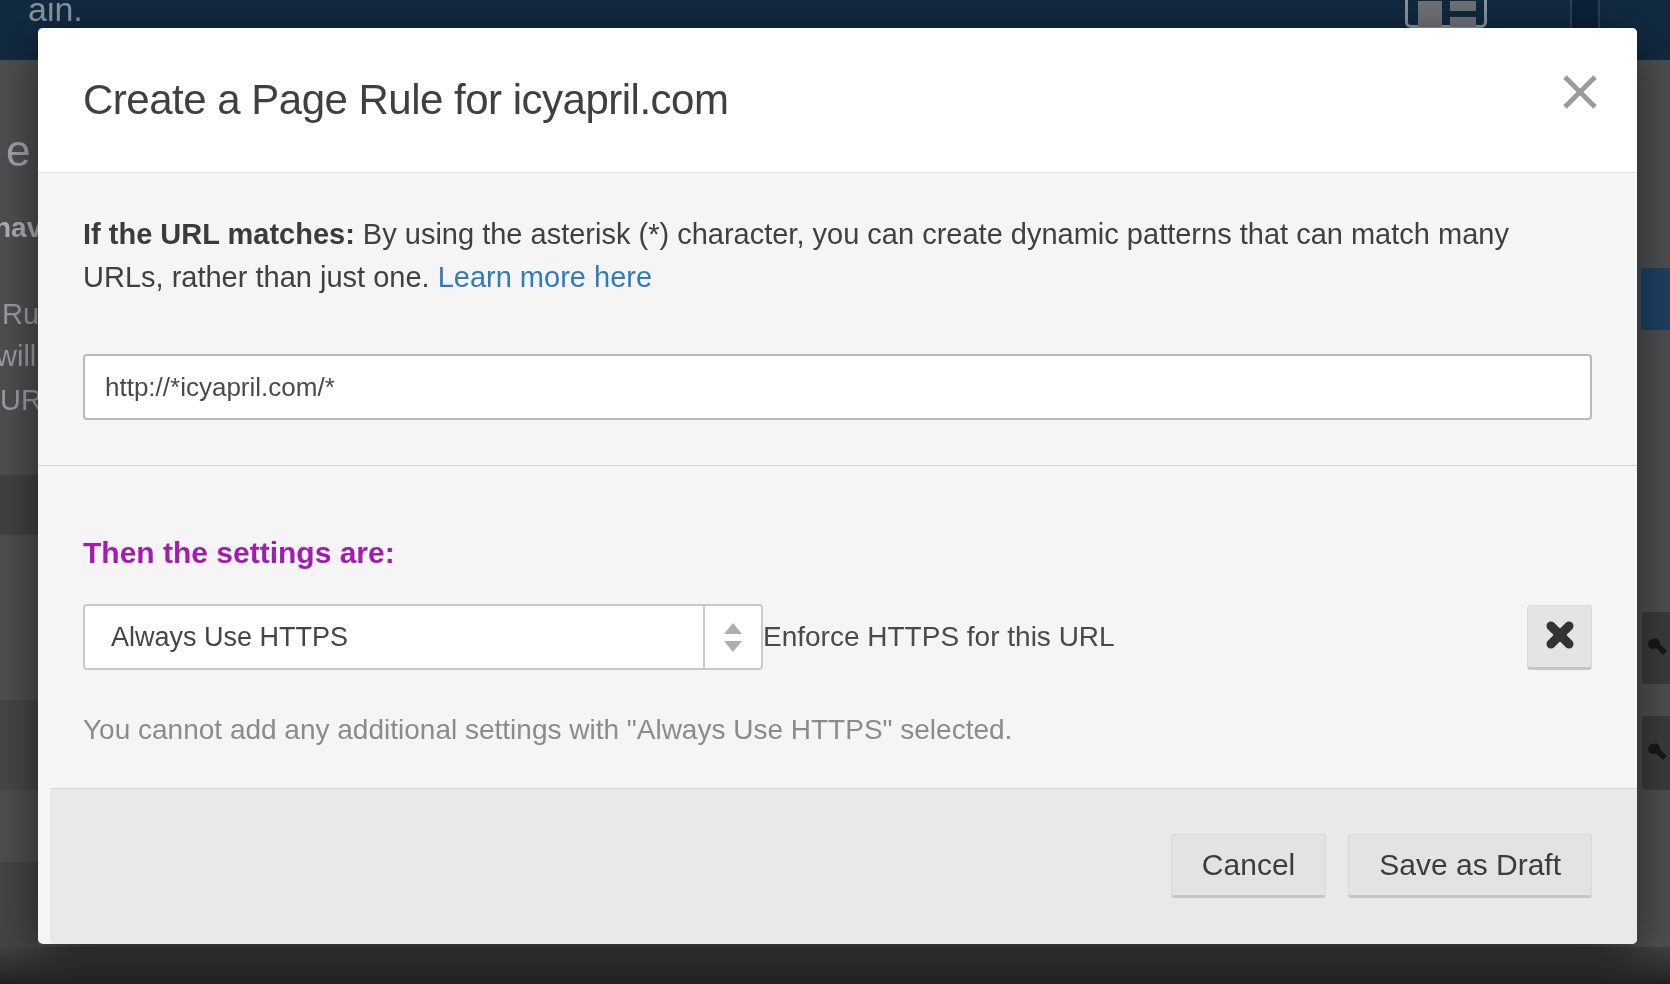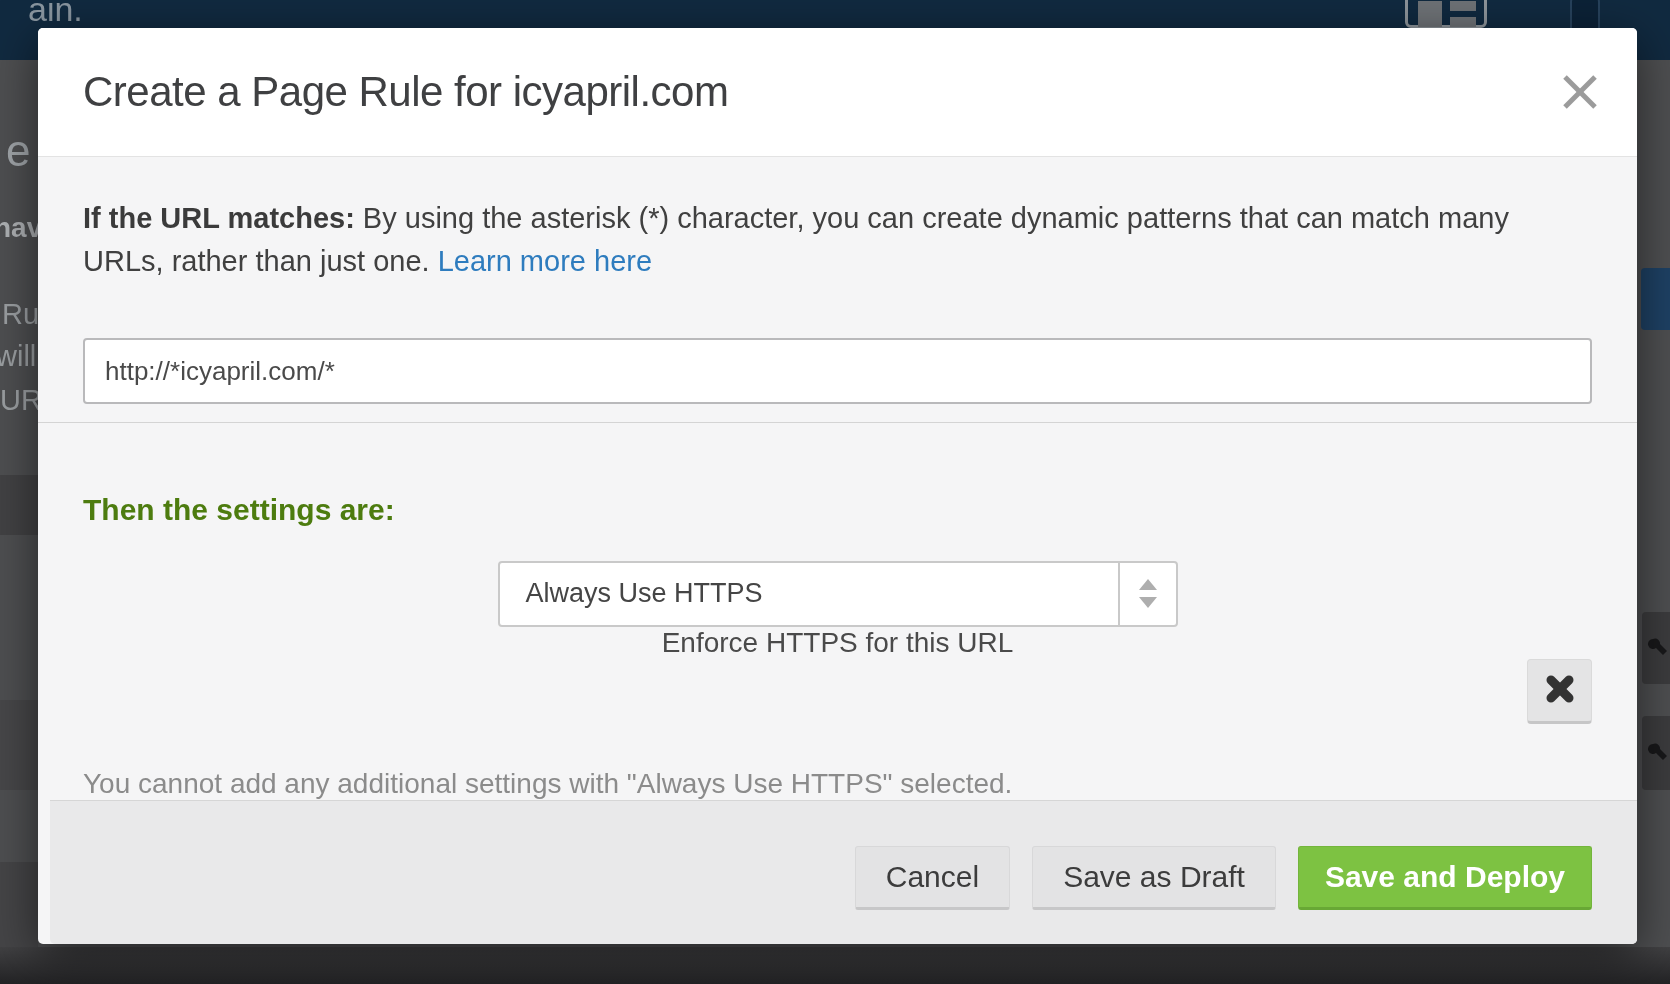--- a/index.html
+++ b/index.html
@@ -45,22 +45,22 @@
 
   .section-url { height:293px; border-bottom:1px solid #d4d4d4; padding:40px 64px 0 45px; }
   .url-para { font-size:29px; line-height:43px; color:#404040; max-width:1430px; }
   .url-para .bold { font-weight:bold; color:#3b3b3b; }
   .url-para a { color:#2e7cbe; text-decoration:none; cursor:pointer; }
   .url-input { display:block; margin-top:55px; width:1509px; height:66px; background:#ffffff;
                border:2px solid #b9b9bb; border-radius:4px; padding:0 20px; font-size:26px; color:#4a4a4a;
                font-family:"Liberation Sans","DejaVu Sans",sans-serif; }
 
   .section-settings { flex:1; padding:70px 45px 0 45px; }
-  .settings-heading { font-size:30px; font-weight:bold; color:#4d7c0f; }
-  .setting-row { margin-top:34px; display:flex; align-items:center; width:1509px;flex-direction:column; }
+  .settings-heading { font-size:30px; font-weight:bold; color:#a21caf; }
+  .setting-row { margin-top:34px; display:flex; align-items:center; width:1509px; }
   .setting-select { width:680px; height:66px; background:#ffffff; border:2px solid #c9c9c9; border-radius:4px;
                     display:flex; align-items:center; cursor:pointer; }
   .setting-select .sel-label { flex:1; padding-left:26px; font-size:27px; color:#454545; }
   .sel-arrow-box { width:58px; align-self:stretch; border-left:2px solid #c9c9c9;
                    display:flex; flex-direction:column; align-items:center; justify-content:center; gap:7px; }
   .tri-up   { width:0; height:0; border-left:9px solid transparent; border-right:9px solid transparent; border-bottom:11px solid #aeaeae; }
   .tri-down { width:0; height:0; border-left:9px solid transparent; border-right:9px solid transparent; border-top:11px solid #aeaeae; }
   .setting-desc { font-size:28px; color:#4a4a4a; }
   .remove-btn { margin-left:auto; width:65px; height:65px; background:#e4e4e5; border:1px solid #dadada;
                 border-bottom:3px solid #c6c6c7; border-radius:4px; cursor:pointer;
@@ -155,16 +155,15 @@
         </span>
       </button>
     </div>
 
     <div class="settings-note">You cannot add any additional settings with "Always Use HTTPS" selected.</div>
   </div>
 
   <div class="modal-footer">
     <button class="btn btn-gray">Cancel</button>
     <button class="btn btn-gray">Save as Draft</button>
-    <button class="btn btn-green">Save and Deploy</button>
   </div>
 
 </div>
 
 </body></html>

